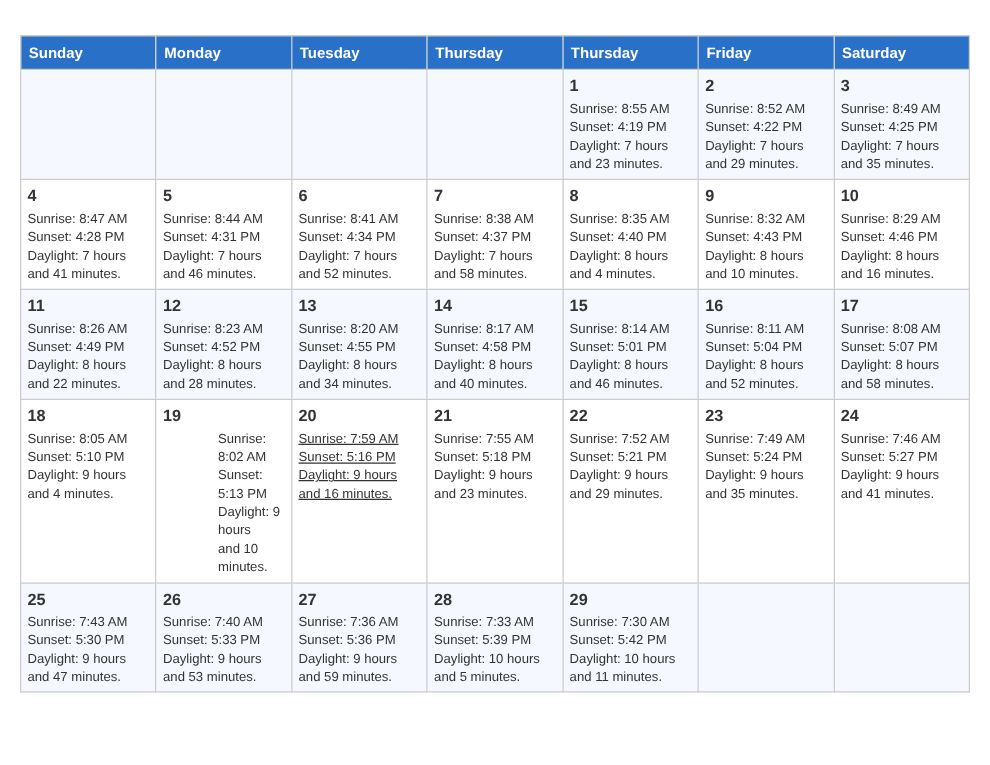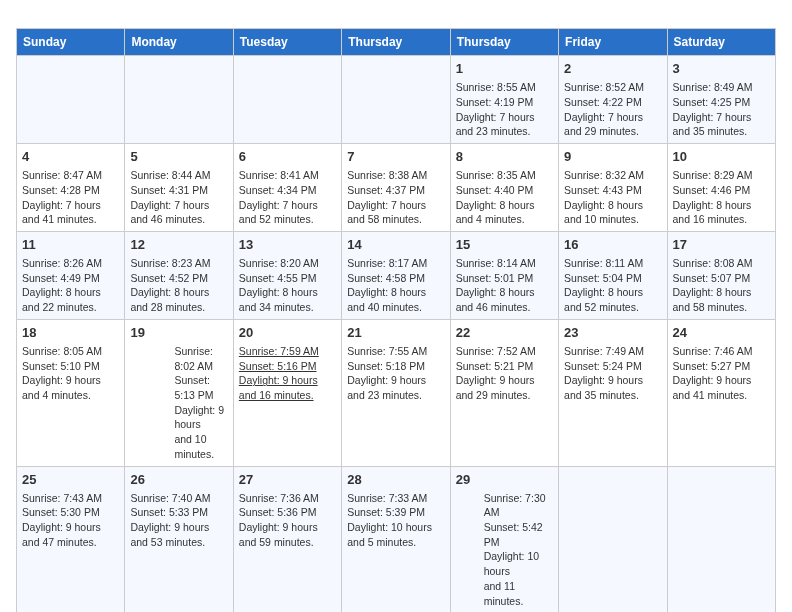--- a/index.html
+++ b/index.html
@@ -311,21 +311,21 @@
         </td>
         <td>
           <span class="day-num">28</span>
           <div class="day-info" style="white-space: pre-line;">Sunrise: 7:33 AM
 Sunset: 5:39 PM
 Daylight: 10 hours
 and 5 minutes.</div>
         </td>
         <td>
           <span class="day-num">29</span>
-          <div class="day-info" style="white-space: pre-line; margin-left: 28px;">Sunrise: 7:30 AM
+          <div class="day-info" style="white-space: pre-line;">Sunrise: 7:30 AM
 Sunset: 5:42 PM
 Daylight: 10 hours
 and 11 minutes.</div>
         </td>
         <td class="empty-cell"></td>
         <td class="empty-cell"></td>
       </tr>
     </tbody>
 </table>
 

